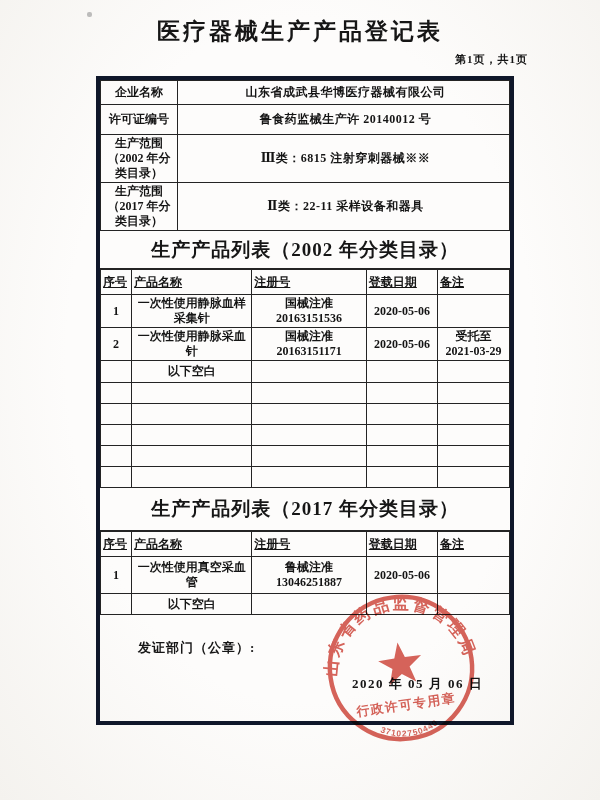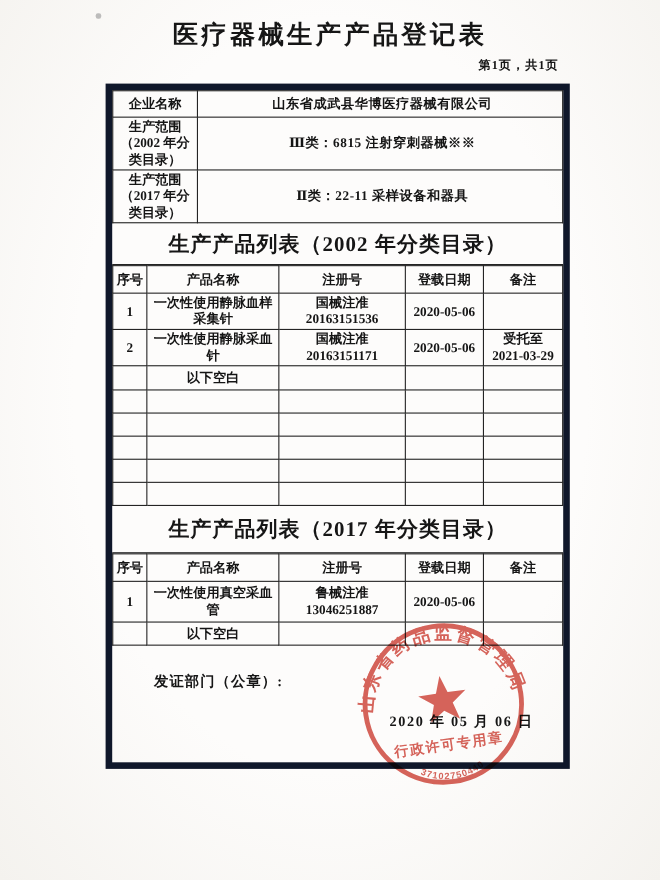--- a/index.html
+++ b/index.html
@@ -8,45 +8,45 @@
     background:radial-gradient(ellipse at 50% 45%, #fdfcfb 55%, #f4f2ee 100%);
     font-family:"Liberation Serif","DejaVu Serif",serif;
     color:#161616;
   }
   .doc-title{
     position:absolute;top:16px;left:0;width:100%;
     text-align:center;font-size:23px;font-weight:bold;letter-spacing:3px;
   }
   .page-info{
     position:absolute;top:52px;left:0;width:508px;
-    text-align:right;font-size:11px;font-weight:bold;letter-spacing:1px;
+    text-align:right;font-size:11px;font-weight:bold;letter-spacing:1px;padding-left:20px;
   }
   .form{
     position:absolute;left:96px;top:76px;width:410px;
-    border:6px solid #0f172a;background:transparent;
+    border:4px solid #0f172a;background:transparent;
   }
   table{width:100%;border-collapse:collapse;table-layout:fixed;}
   td,th{
     border:1.5px solid #242424;
     font-size:12px;font-weight:bold;line-height:1.25;
     padding:1px 5px;vertical-align:middle;color:#151515;
   }
   
   .info-label{width:72px;text-align:center;white-space:pre-line;padding:1px 2px;}
   .info-value{text-align:center;padding-left:9px;letter-spacing:0.5px;}
   .rh24{height:24px}.rh30{height:30px}.rh38{height:38px}.rh47{height:47px}
   
   .band{
     border-bottom:1.5px solid #242424;
     height:37px;display:flex;align-items:center;justify-content:center;
     font-size:19px;font-weight:bold;letter-spacing:1px;
   }
   .band2{height:42px;}
   
-  .products th{height:22px;text-align:center;padding:1px 2px;}
+  .products th{height:22px;text-align:left;padding:1px 2px;text-decoration:underline;}
   .products td{text-align:center;white-space:pre-line;padding:1px 3px;}
   .prh30{height:30px}.prh22{height:22px}.prh37{height:37px}.prh21{height:21px}
   
   .footer{position:relative;height:106px;}
   .issuing-label{position:absolute;left:38px;top:24px;font-size:13px;font-weight:bold;letter-spacing:1px;}
   .issue-date{position:absolute;left:252px;top:60px;font-size:13px;font-weight:bold;letter-spacing:1.5px;z-index:2;}
   .stamp{
     position:absolute;left:222px;top:-26px;width:158px;height:158px;
     transform:rotate(-8deg);opacity:0.82;mix-blend-mode:multiply;z-index:3;
     pointer-events:none;
@@ -64,20 +64,24 @@
 <div class="doc-title">医疗器械生产产品登记表</div>
 <div class="page-info">第1页，共1页</div>
 
 <div class="form">
 
   <table class="info">
     <tbody>
         <tr class="rh24">
       <td class="info-label">企业名称</td>
       <td class="info-value">山东省成武县华博医疗器械有限公司</td>
+    </tr>
+    <tr class="rh30">
+      <td class="info-label">许可证编号</td>
+      <td class="info-value">鲁食药监械生产许 20140012 号</td>
     </tr>
     <tr class="rh47">
       <td class="info-label">生产范围
 （2002 年分
 类目录）</td>
       <td class="info-value">Ⅲ类：6815 注射穿刺器械※※</td>
     </tr>
     <tr class="rh47">
       <td class="info-label">生产范围
 （2017 年分

